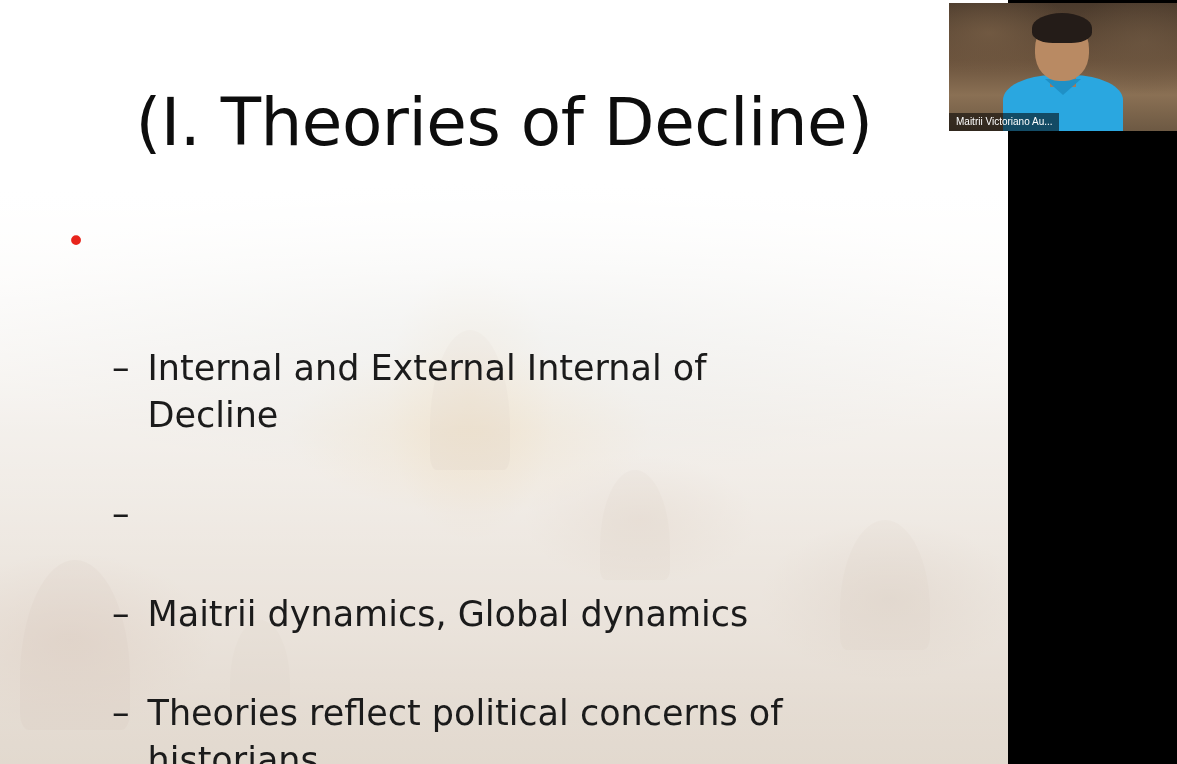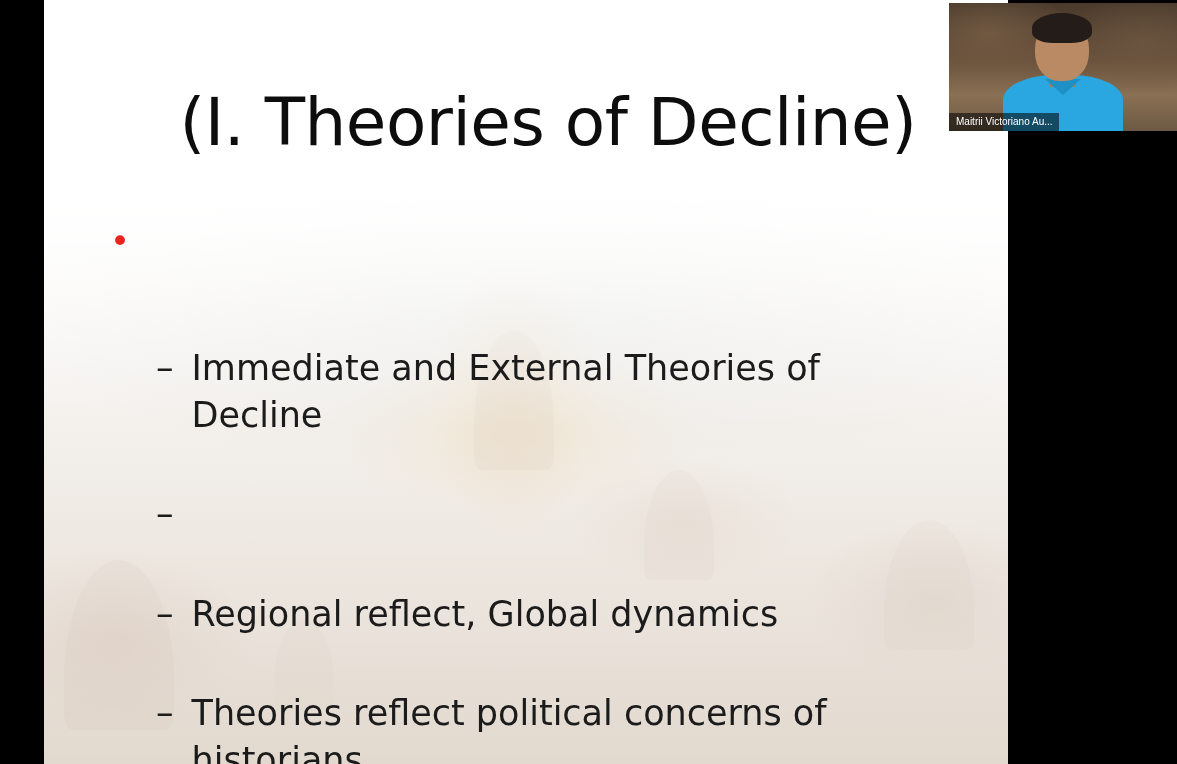--- a/index.html
+++ b/index.html
@@ -24,21 +24,20 @@
 
   
   #slide {
     position: absolute;
     left: 0;
     top: 0;
     width: 1008px;
     height: 764px;
     background: #ffffff;
     overflow: hidden;
-    margin-left: 44px;
   }
 
   
   #slide-bg {
     position: absolute;
     left: 0;
     top: 0;
     width: 100%;
     height: 100%;
     background:
@@ -249,30 +248,30 @@
       <div id="slide-title">(I. Theories of Decline)</div>
 
       <div id="key-points">
         <span class="bullet-dot">•</span>
       </div>
 
       <div id="sub-list">
 
         <div class="sub-item">
           <span class="dash">–</span>
-          <span class="txt">Immediate and External Theories of Decline</span>
-        </div>
-
-        <div class="sub-item">
-          <span class="dash">–</span>
-        </div>
-
-        <div class="sub-item">
-          <span class="dash">–</span>
-          <span class="txt">Regional reflect, Global dynamics</span>
+          <span class="txt">Internal and External Internal of Decline</span>
+        </div>
+
+        <div class="sub-item">
+          <span class="dash">–</span>
+        </div>
+
+        <div class="sub-item">
+          <span class="dash">–</span>
+          <span class="txt">Maitrii dynamics, Global dynamics</span>
         </div>
 
         <div class="sub-item">
           <span class="dash">–</span>
           <span class="txt">Theories reflect political concerns of historians</span>
         </div>
 
       </div>
     </div>
   </div>

